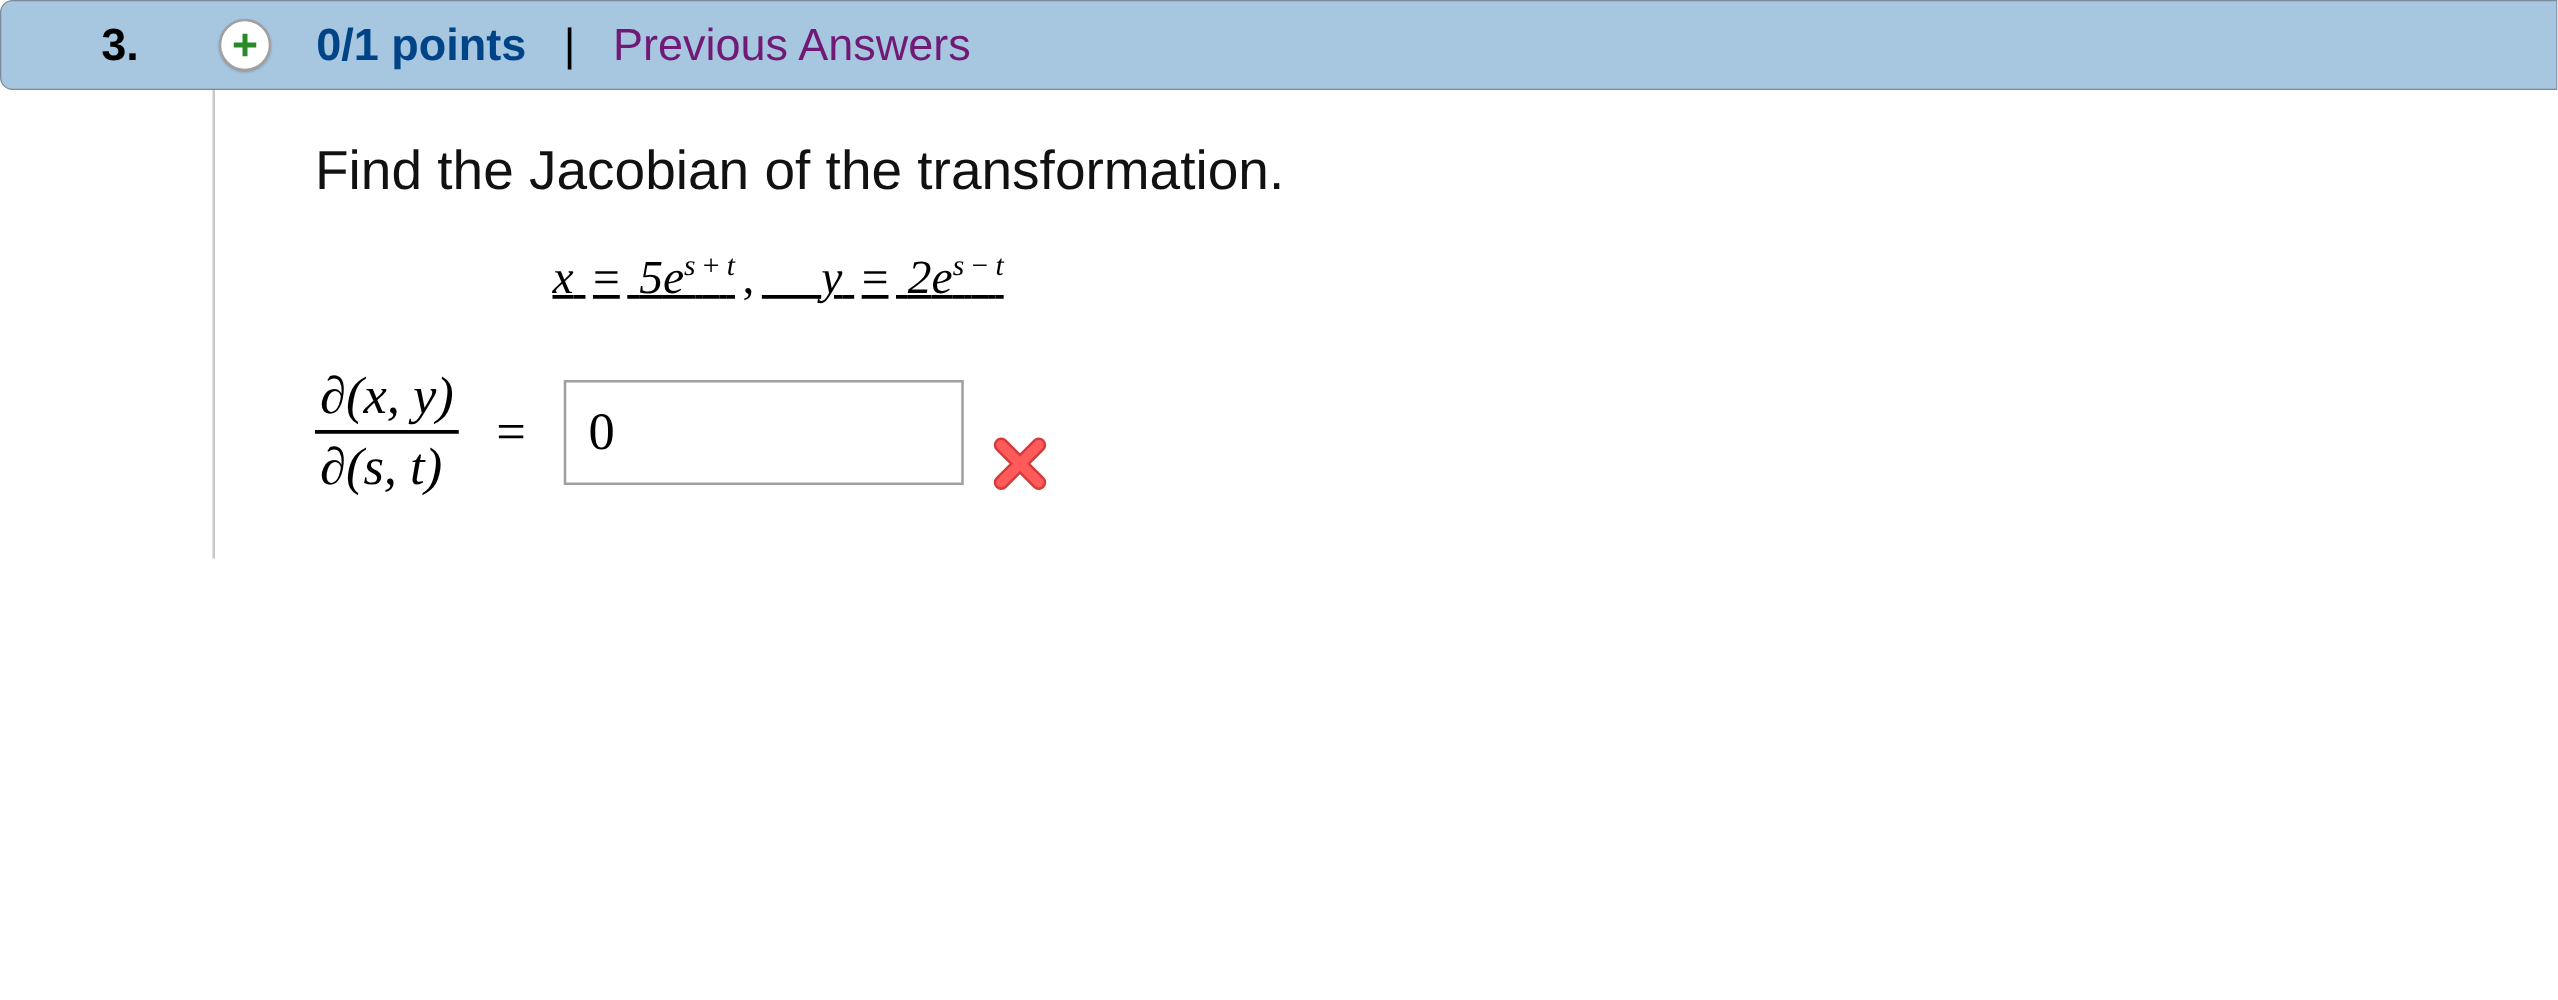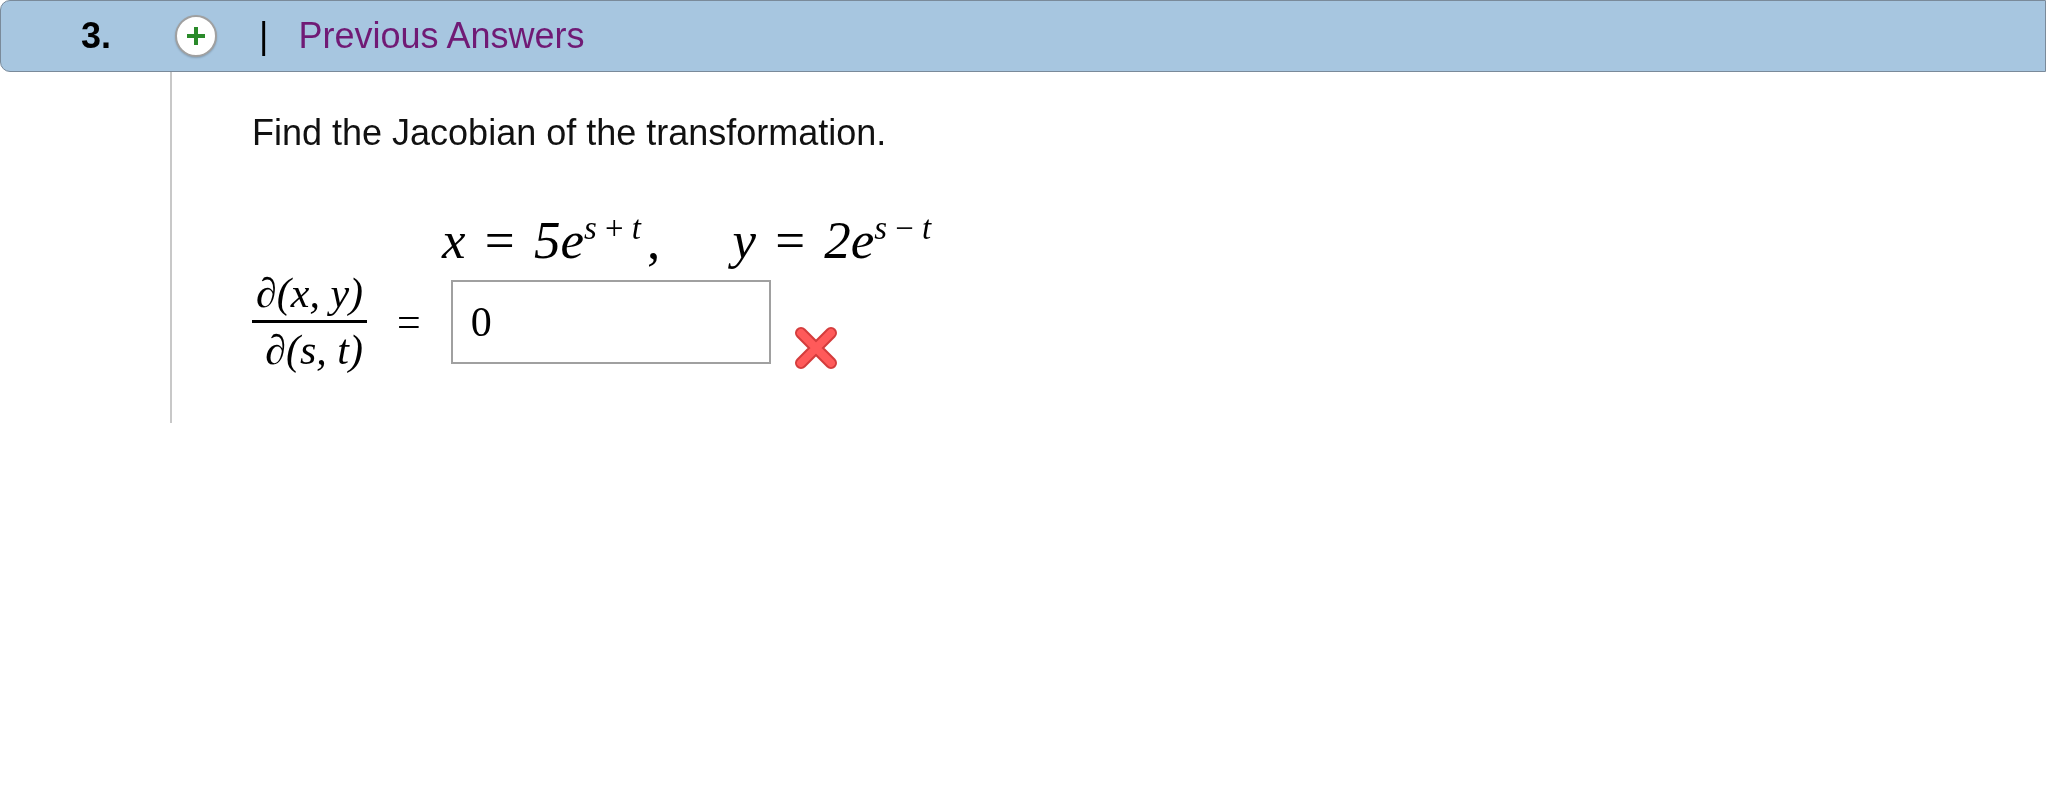--- a/index.html
+++ b/index.html
@@ -57,45 +57,47 @@
   .source {
     color: #000;
     font-weight: normal;
   }
   .body-wrap {
     margin-left: 170px;
     border-left: 2px solid #c8c8c8;
     padding: 40px 0 50px 80px;
   }
   .prompt {
-    font-size: 36px;
+    font-size: 44px;
     color: #111;
-    margin-bottom: 56px;
+    margin-bottom: 38px;
     font-family: Verdana, Geneva, sans-serif;
   }
   .equations {
-    font-size: 53px;
+    font-size: 38px;
     font-style: italic;
     font-family: "Times New Roman", serif;
     margin-left: 190px;
+    margin-bottom: 50px;
+    text-decoration: underline;
   }
   .equations .eq-var { font-style: italic; }
   .equations .op { font-style: normal; padding: 0 6px; }
   .equations sup { font-size: 0.62em; vertical-align: super; font-style: italic; }
   .answer-row {
     display: flex;
     align-items: center;
     gap: 20px;
     font-family: "Times New Roman", serif;
     font-size: 42px;
   }
   .frac {
     display: inline-flex;
     flex-direction: column;
-    align-items: flex-end;
+    align-items: flex-start;
     font-style: italic;
     line-height: 1.1;
   }
   .frac .num {
     border-bottom: 3px solid #000;
     padding: 0 4px 4px 4px;
   }
   .frac .den {
     padding: 4px 4px 0 4px;
   }
@@ -125,20 +127,21 @@
 <div class="container">
 
   <div class="header">
     <span class="qnum">3.</span>
     <span class="expand-btn">
       <svg width="22" height="22" viewBox="0 0 22 22">
         <rect x="9" y="2" width="4" height="18" fill="#2a8a2a"></rect>
         <rect x="2" y="9" width="18" height="4" fill="#2a8a2a"></rect>
       </svg>
     </span>
+    <span class="points">0/1 points</span>
     <span class="divider">|</span>
     <span class="prev-answers">Previous Answers</span>
   </div>
 
   <div class="body-wrap">
 
     <div class="prompt">Find the Jacobian of the transformation.</div>
 
     <div class="equations">
       <span class="eq-var">x</span>

